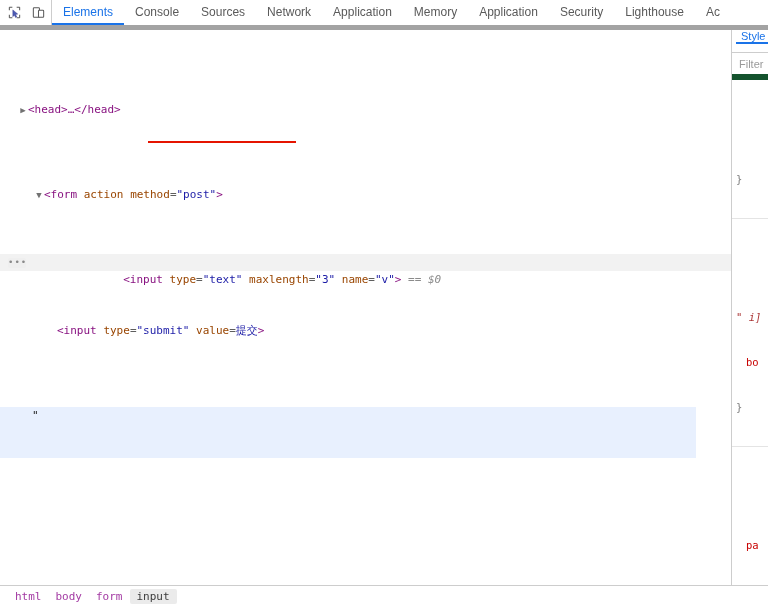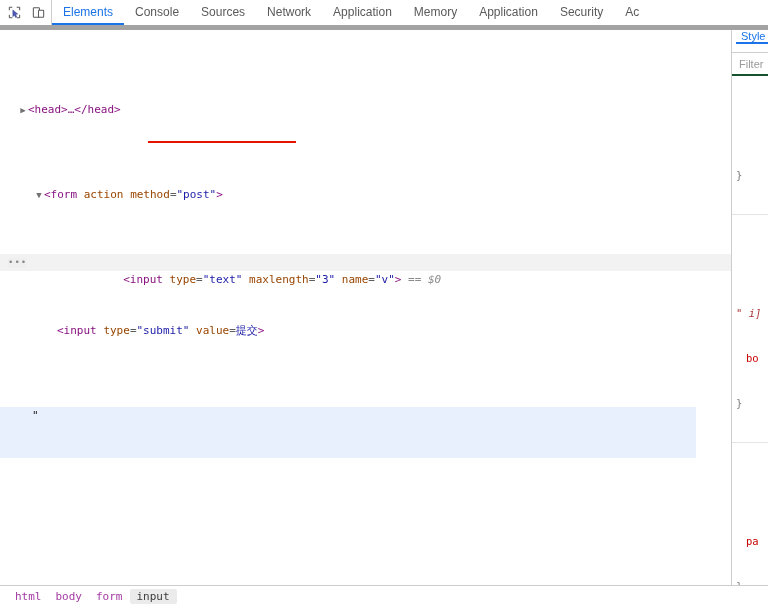--- a/index.html
+++ b/index.html
@@ -190,21 +190,21 @@
   }
   .side-tab.selected {
     color: #1a73e8;
     border-bottom: 2px solid #1a73e8;
   }
   .filter-row {
     height: 21px;
     min-height: 21px;
     display: flex;
     align-items: center;
-    border-bottom: 2px solid #14532d;
+    border-bottom: 6px solid #14532d;
     padding-left: 5px;
     overflow: hidden;
   }
   .filter-input {
     border: none;
     outline: none;
     font-family: "Liberation Sans", sans-serif;
     font-size: 11px;
     color: #303942;
     background: transparent;
@@ -292,20 +292,23 @@
       <div class="tab">
           <span>Memory</span>
         </div>
       <div class="tab">
           <span>Application</span>
         </div>
       <div class="tab">
           <span>Security</span>
         </div>
       <div class="tab">
+          <span>Lighthouse</span>
+        </div>
+      <div class="tab">
           <span>Ac</span>
         </div>
     </div>
   </div>
 
   <div class="main">
 
     <div class="tree-pane">
       <div class="tree">
 

